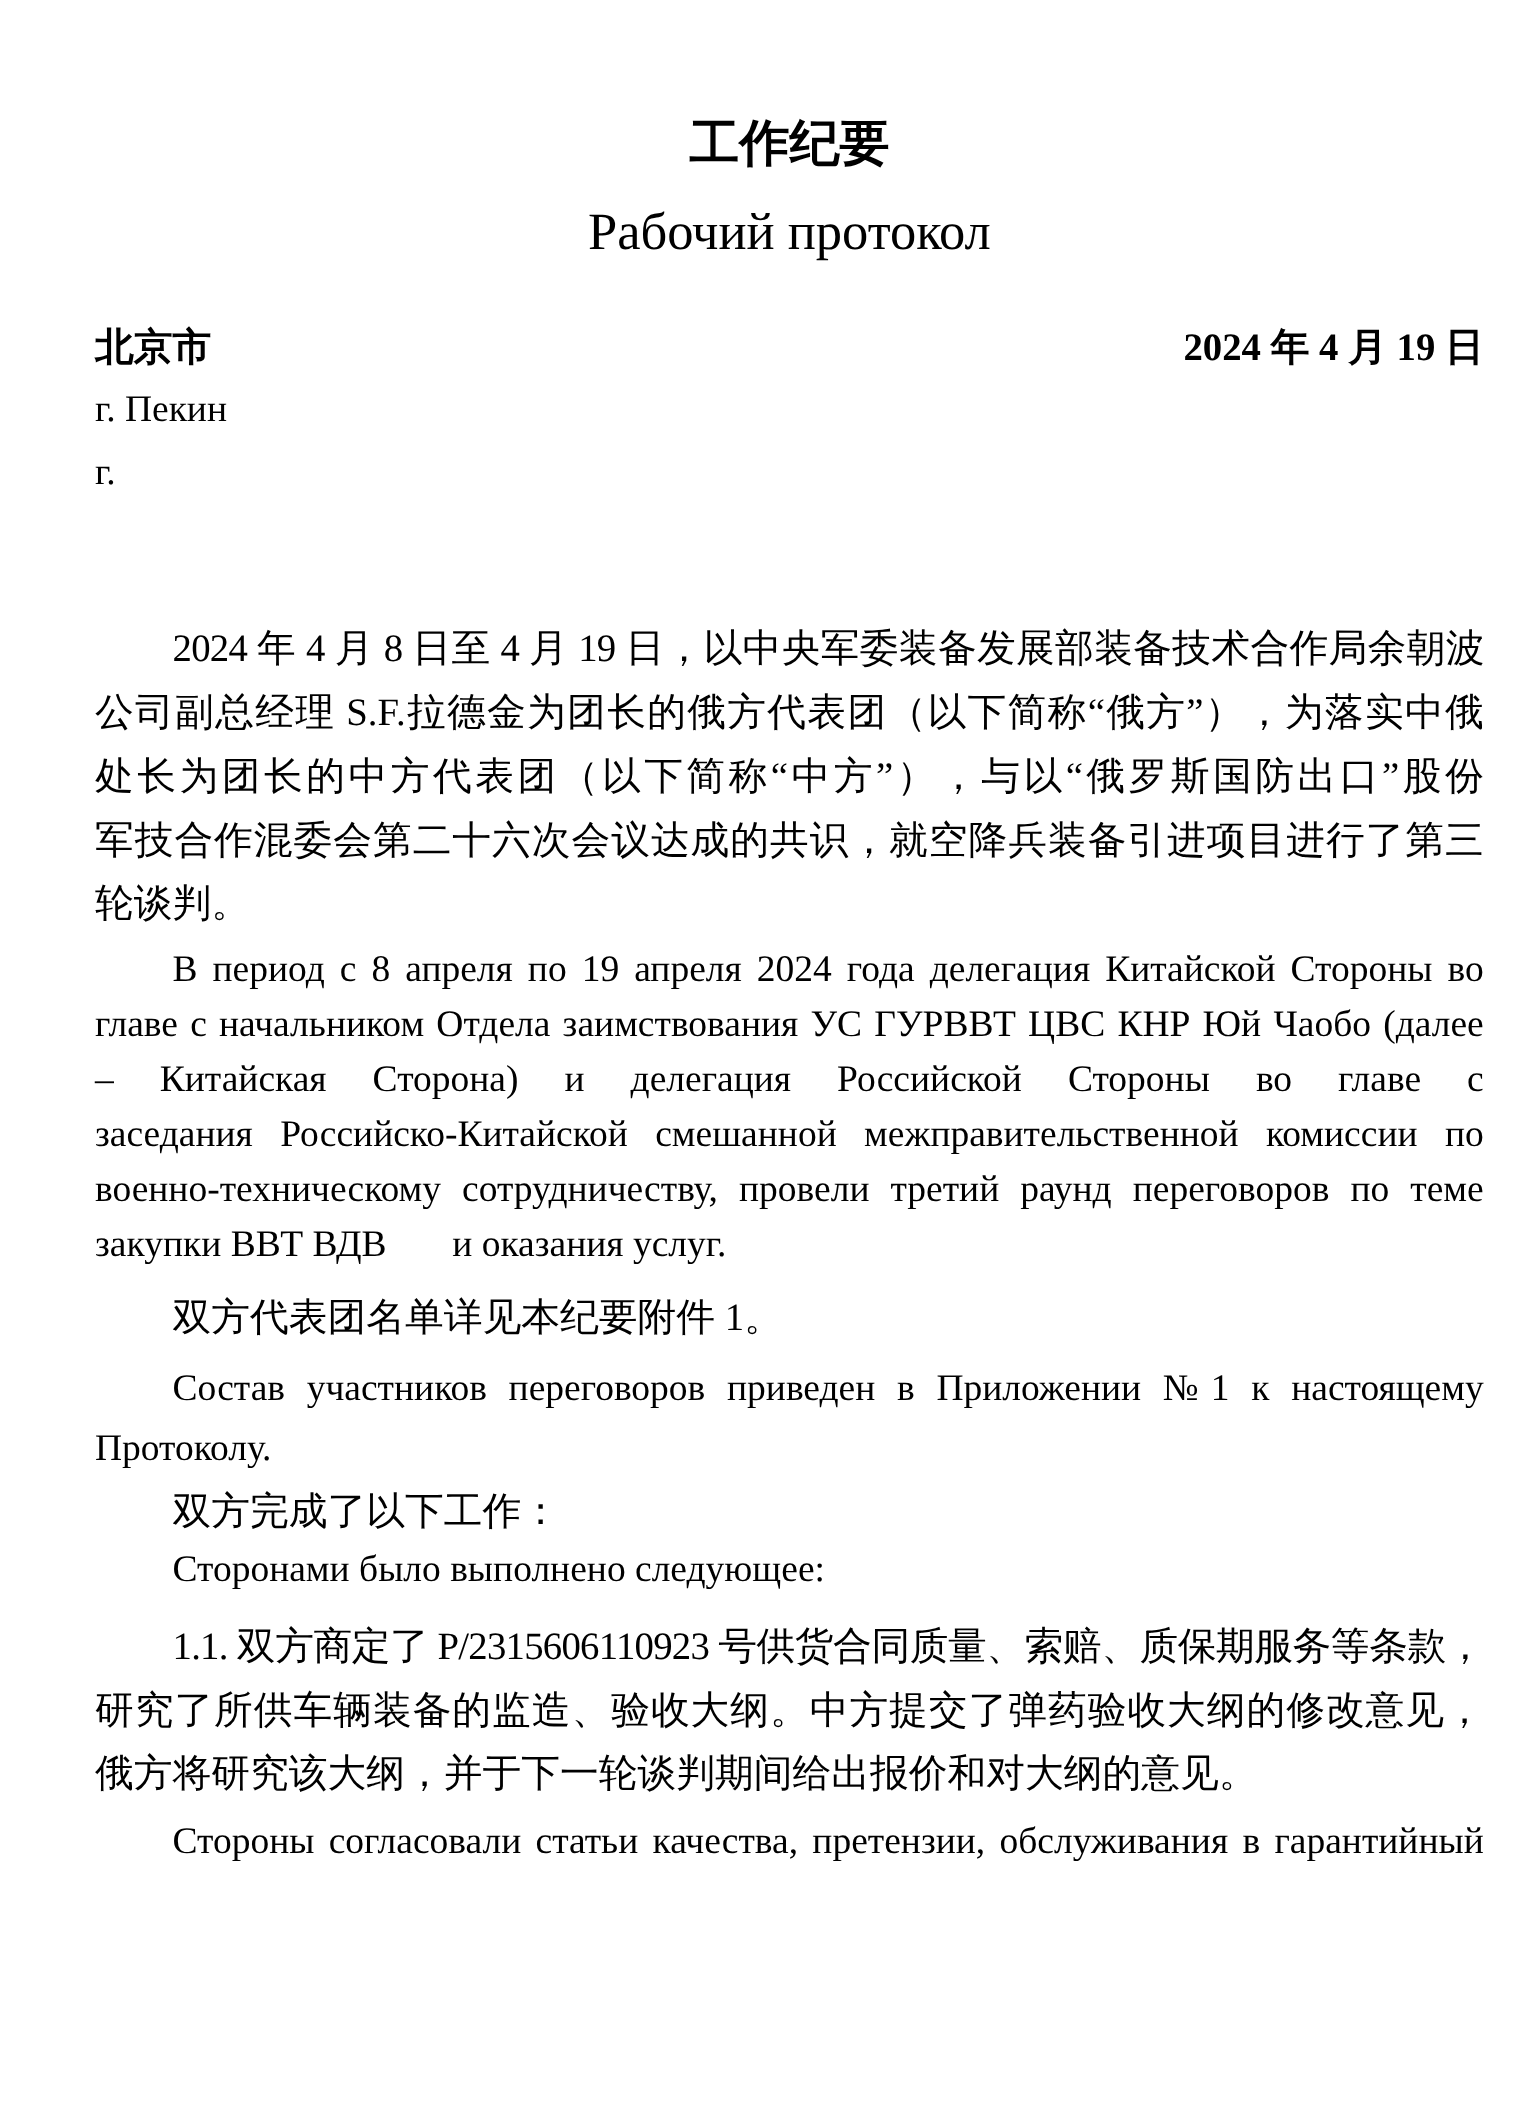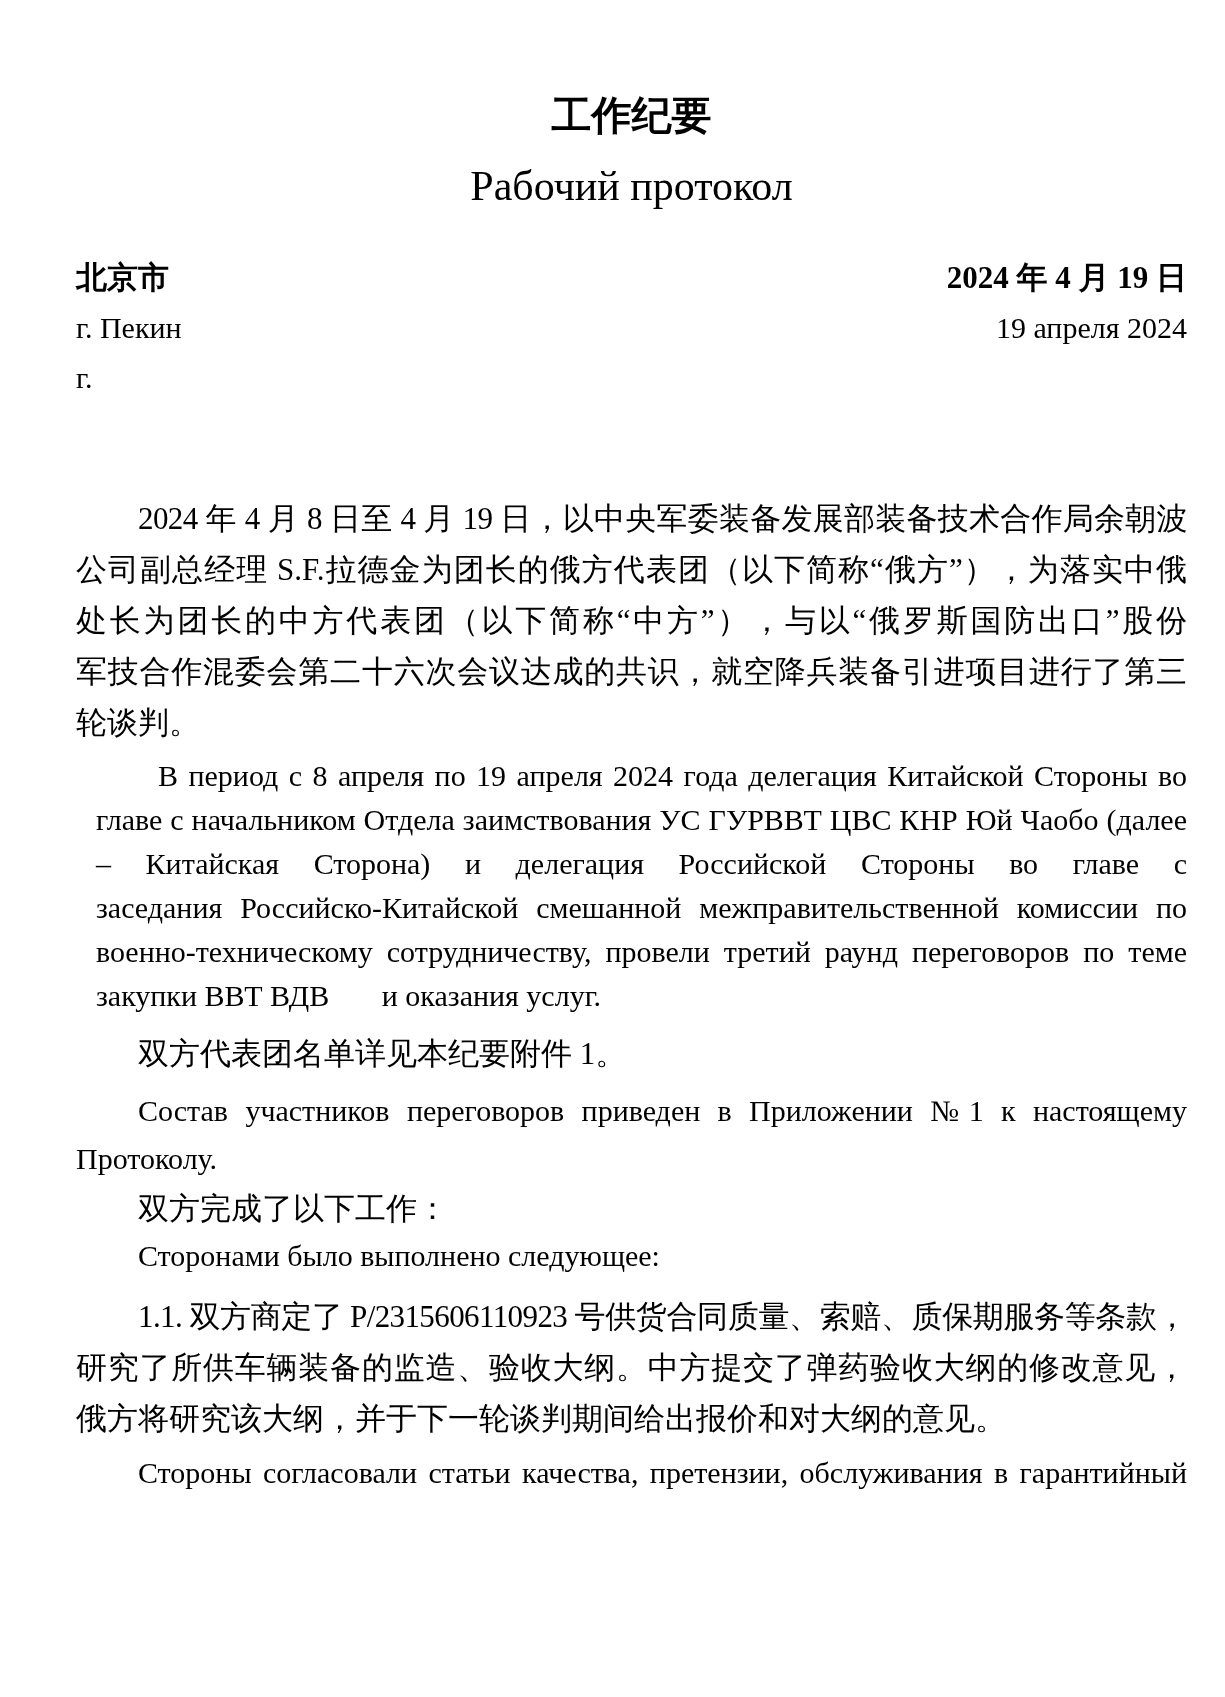--- a/index.html
+++ b/index.html
@@ -46,21 +46,21 @@
     text-align: justify;
     text-align-last: justify;
   }
   .ln-left {
     text-align: left;
     text-align-last: left;
   }
   .indent { text-indent: 62px; }
   .tight { letter-spacing: -0.6px; }
   .zh-p1 { margin-top: 90px; }
-  .ru-p1 { margin-top: 6px; margin-left: 20px; }
+  .ru-p1 { margin-top: 6px; }
   .zh-p2 { margin-top: 10px; }
   .ru-p2 { margin-top: 8px; }
   .ru-p2 .ln, .ru-p2 .ln-left { line-height: 48px; }
   .zh-p3 { margin-top: 0; }
   .ru-p3 { margin-top: 0; }
   .zh-p4 { margin-top: 13px; }
   .ru-p4 { margin-top: 7px; }
   .page-number {
     margin-top: 27px;
     font-size: 30px;
@@ -76,21 +76,20 @@
   <div class="title-zh">工作纪要</div>
   <div class="title-ru">Рабочий протокол</div>
 
   <div class="dates">
     <div class="date-row">
       <span class="zh-part">北京市</span>
       <span class="zh-part">2024 年 4 月 19 日</span>
     </div>
     <div class="date-row">
       <span class="ru-part">г. Пекин</span>
-      <span class="ru-part">19 апреля 2024</span>
     </div>
     <div class="date-row">
       <span class="ru-part">г.</span>
     </div>
   </div>
 
   <div class="p zh zh-p1">
     <div class="ln indent tight">2024 年 4 月 8 日至 4 月 19 日，以中央军委装备发展部装备技术合作局余朝波</div>
     <div class="ln">公司副总经理 S.F.拉德金为团长的俄方代表团（以下简称“俄方”），为落实中俄</div>
     <div class="ln">处长为团长的中方代表团（以下简称“中方”），与以“俄罗斯国防出口”股份</div>

